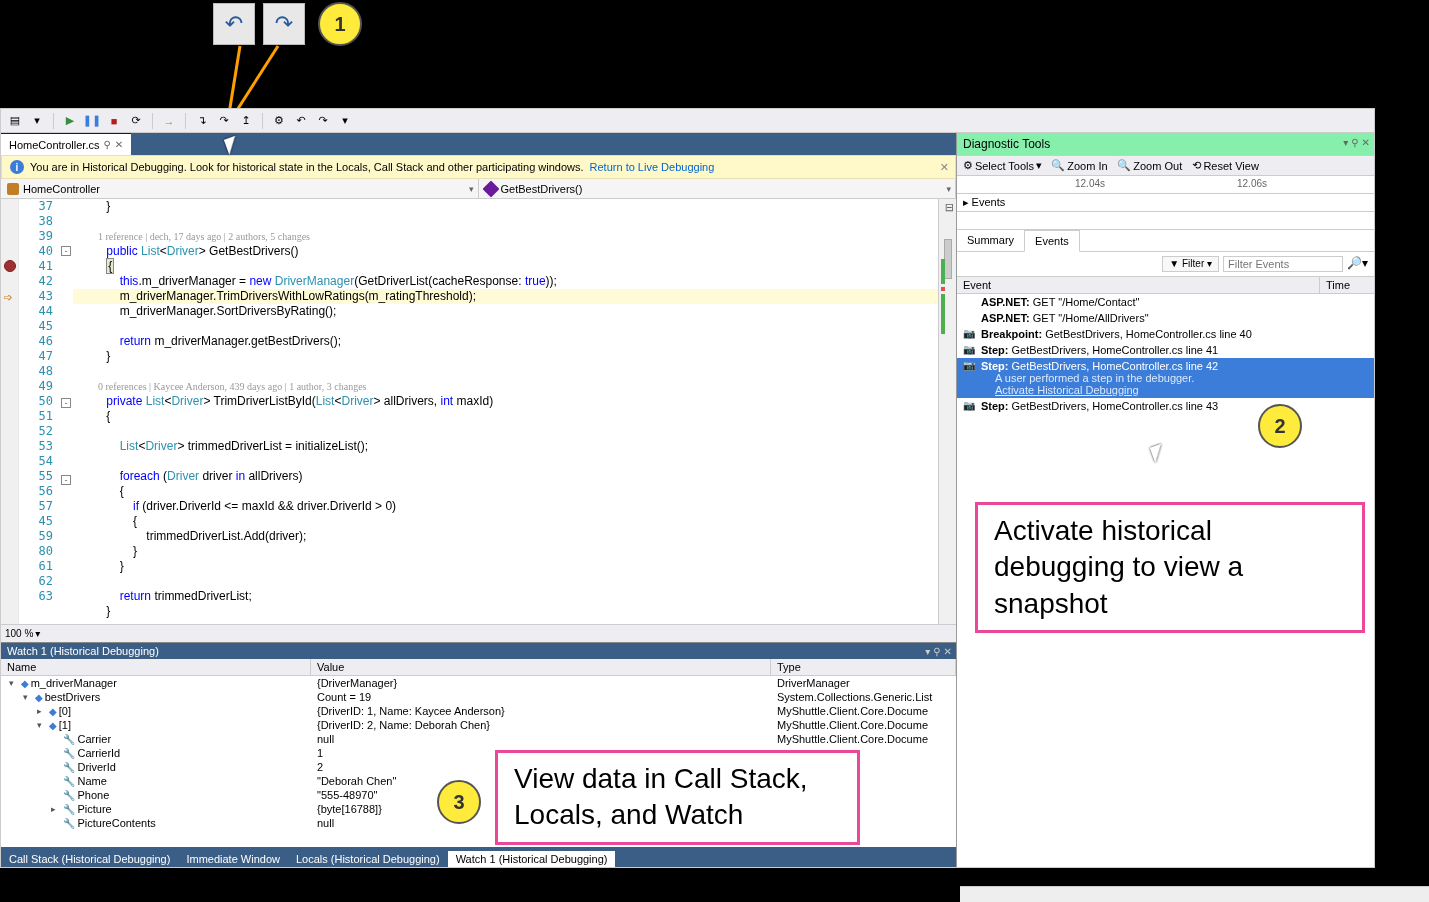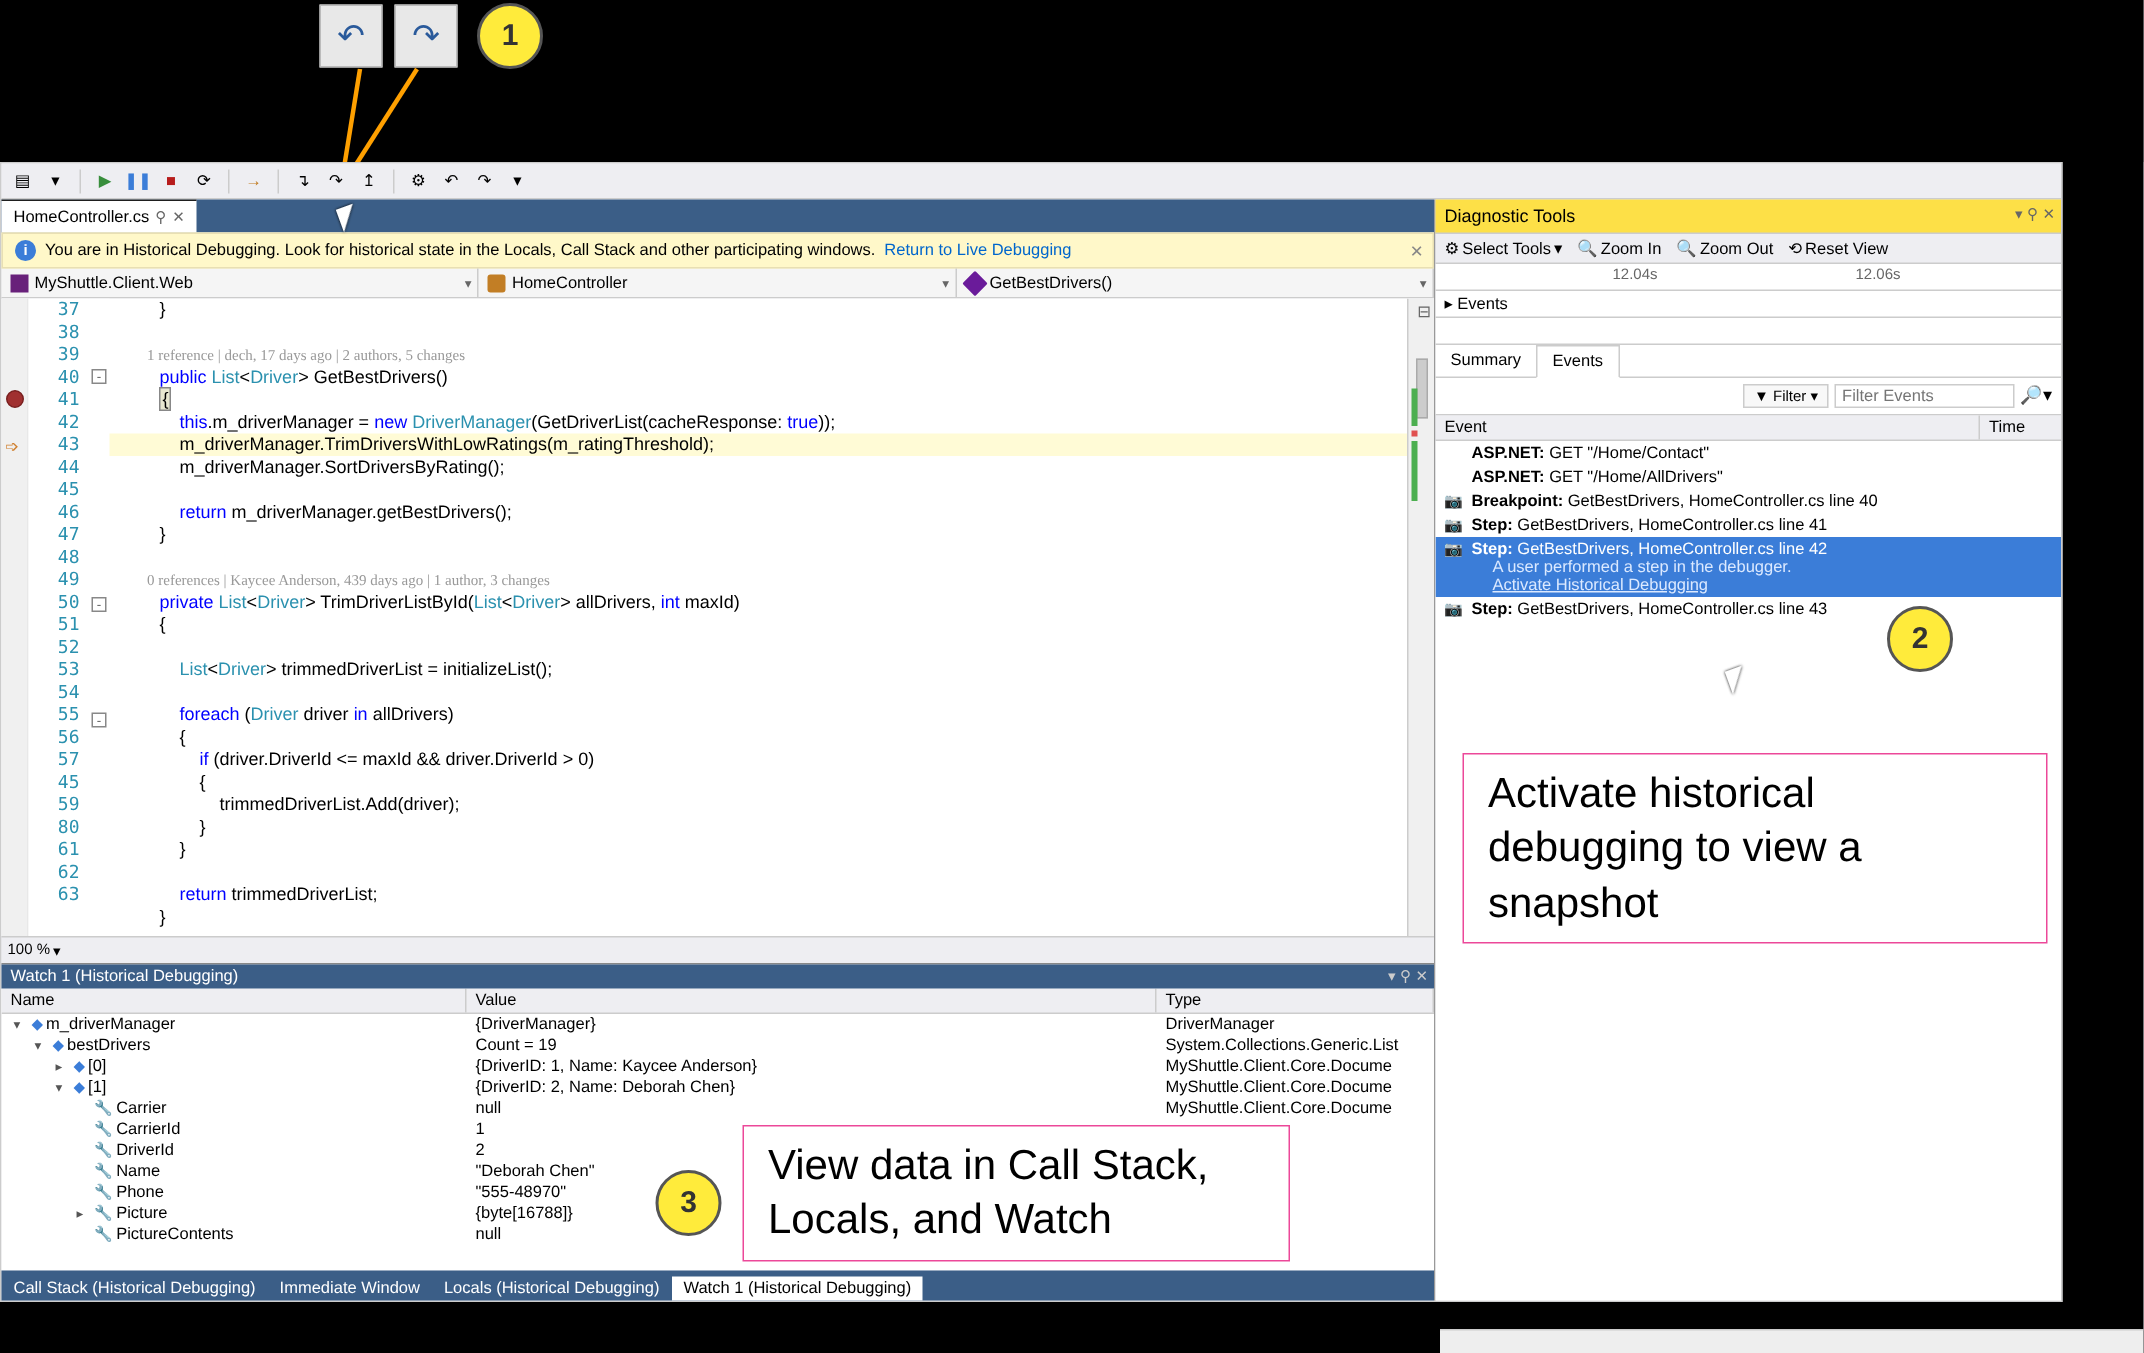--- a/index.html
+++ b/index.html
@@ -74,21 +74,21 @@
   .wr-name { width:310px; display:flex; align-items:center; gap:2px; } 
   .wr-val { width:460px; } .wr-type { flex:1; }
   .expand { width:10px; display:inline-block; color:#555; font-size:9px; }
   .wrench { color:#888; font-size:10px; }
   .obj { color:#3b7dd8; font-size:10px; }
   
   .bottom-tabs { height:20px; background:#3b5e87; display:flex; align-items:flex-end; color:#fff; font-size:11px; }
   .bottom-tabs .bt { padding:2px 8px; }
   .bottom-tabs .bt.active { background:#fff; color:#000; }
   
-  .diag-title { background:#fde047; padding:4px 6px; font-size:12px; position:relative; border-bottom:1px solid #ccc; }
+  .diag-title { background:#86efac; padding:4px 6px; font-size:12px; position:relative; border-bottom:1px solid #ccc; }
   .diag-title .win-btns { position:absolute; right:4px; top:4px; display:flex; gap:3px; color:#666; font-size:10px; }
   .diag-toolbar { background:#eeeef2; padding:3px 6px; font-size:11px; display:flex; gap:10px; border-bottom:1px solid #ccc; }
   .diag-toolbar span { display:flex; align-items:center; gap:2px; }
   .diag-session { background:#fffde7; padding:2px 6px; font-size:11px; border-bottom:1px solid #ddd; }
   .diag-ruler { height:18px; background:#fff; border-bottom:1px solid #ccc; position:relative; font-size:10px; color:#666; }
   .diag-ruler span { position:absolute; top:2px; }
   .diag-events-sum { background:#fff; padding:2px 6px; font-size:11px; border-bottom:1px solid #ccc; }
   .diag-tabs { display:flex; background:#fff; border-bottom:1px solid #ccc; font-size:11px; }
   .diag-tabs .dt { padding:4px 10px; }
   .diag-tabs .dt.active { border:1px solid #ccc; border-bottom:1px solid #fff; background:#fff; margin-bottom:-1px; }
@@ -99,21 +99,21 @@
   .diag-list-header div { padding:2px 6px; } 
   .dlh-event { flex:1; } .dlh-time { width:55px; border-left:1px solid #ccc; }
   .diag-list { background:#fff; flex:1; font-size:11px; overflow:auto; }
   .diag-row { display:flex; padding:2px 6px; gap:4px; align-items:flex-start; }
   .diag-row.selected { background:#3b7dd8; color:#fff; }
   .diag-row .ev-icon { width:14px; font-size:10px; flex-shrink:0; }
   .diag-row.selected .sub { color: #dbe9ff; }
   .diamond { width:10px;height:10px;background:#999;transform:rotate(45deg);margin-top:2px; }
   .camera { font-size:11px; }
   
-  .callout-box { position:absolute; background:#fff; border:1px solid #ec4899; padding:8px 16px; font-size:28px; line-height:1.3; }
+  .callout-box { position:absolute; background:#fff; border:3px solid #ec4899; padding:8px 16px; font-size:28px; line-height:1.3; }
   .callout-2 { top: 404px; left: 1258px; }
   .callout-3 { top: 780px; left: 437px; }
   
   .cursor { position:absolute; width:18px; height:22px; pointer-events:none; }
   .cursor::before { content:""; position:absolute; border-left:12px solid #fff; border-right:8px solid transparent; border-bottom:16px solid transparent; border-top:0; filter:drop-shadow(0 0 1px #000); transform:rotate(-20deg); }
   
   .hscroll-bottom { position:absolute; bottom:0; left:960px; right:0; height:16px; background:#eee; border-top:1px solid #ccc; }
 </style>
 </head>
 <body>
@@ -166,24 +166,20 @@
       </div>
 
       <div class="infobar">
         <span class="info-i">i</span>
         <span>You are in Historical Debugging. Look for historical state in the Locals, Call Stack and other participating windows.</span>
         <a href="#">Return to Live Debugging</a>
         <span class="close-info">✕</span>
       </div>
 
       <div class="nav-dropdowns">
-        <div class="nav-dd" style="flex:1">
-          <span class="csproj-icon"></span>
-          <span>MyShuttle.Client.Web</span>
-        </div>
         <div class="nav-dd" style="flex:1">
           <span class="class-icon"></span>
           <span>HomeController</span>
         </div>
         <div class="nav-dd" style="flex:1">
           <span class="method-icon"></span>
           <span>GetBestDrivers()</span>
         </div>
       </div>
 

